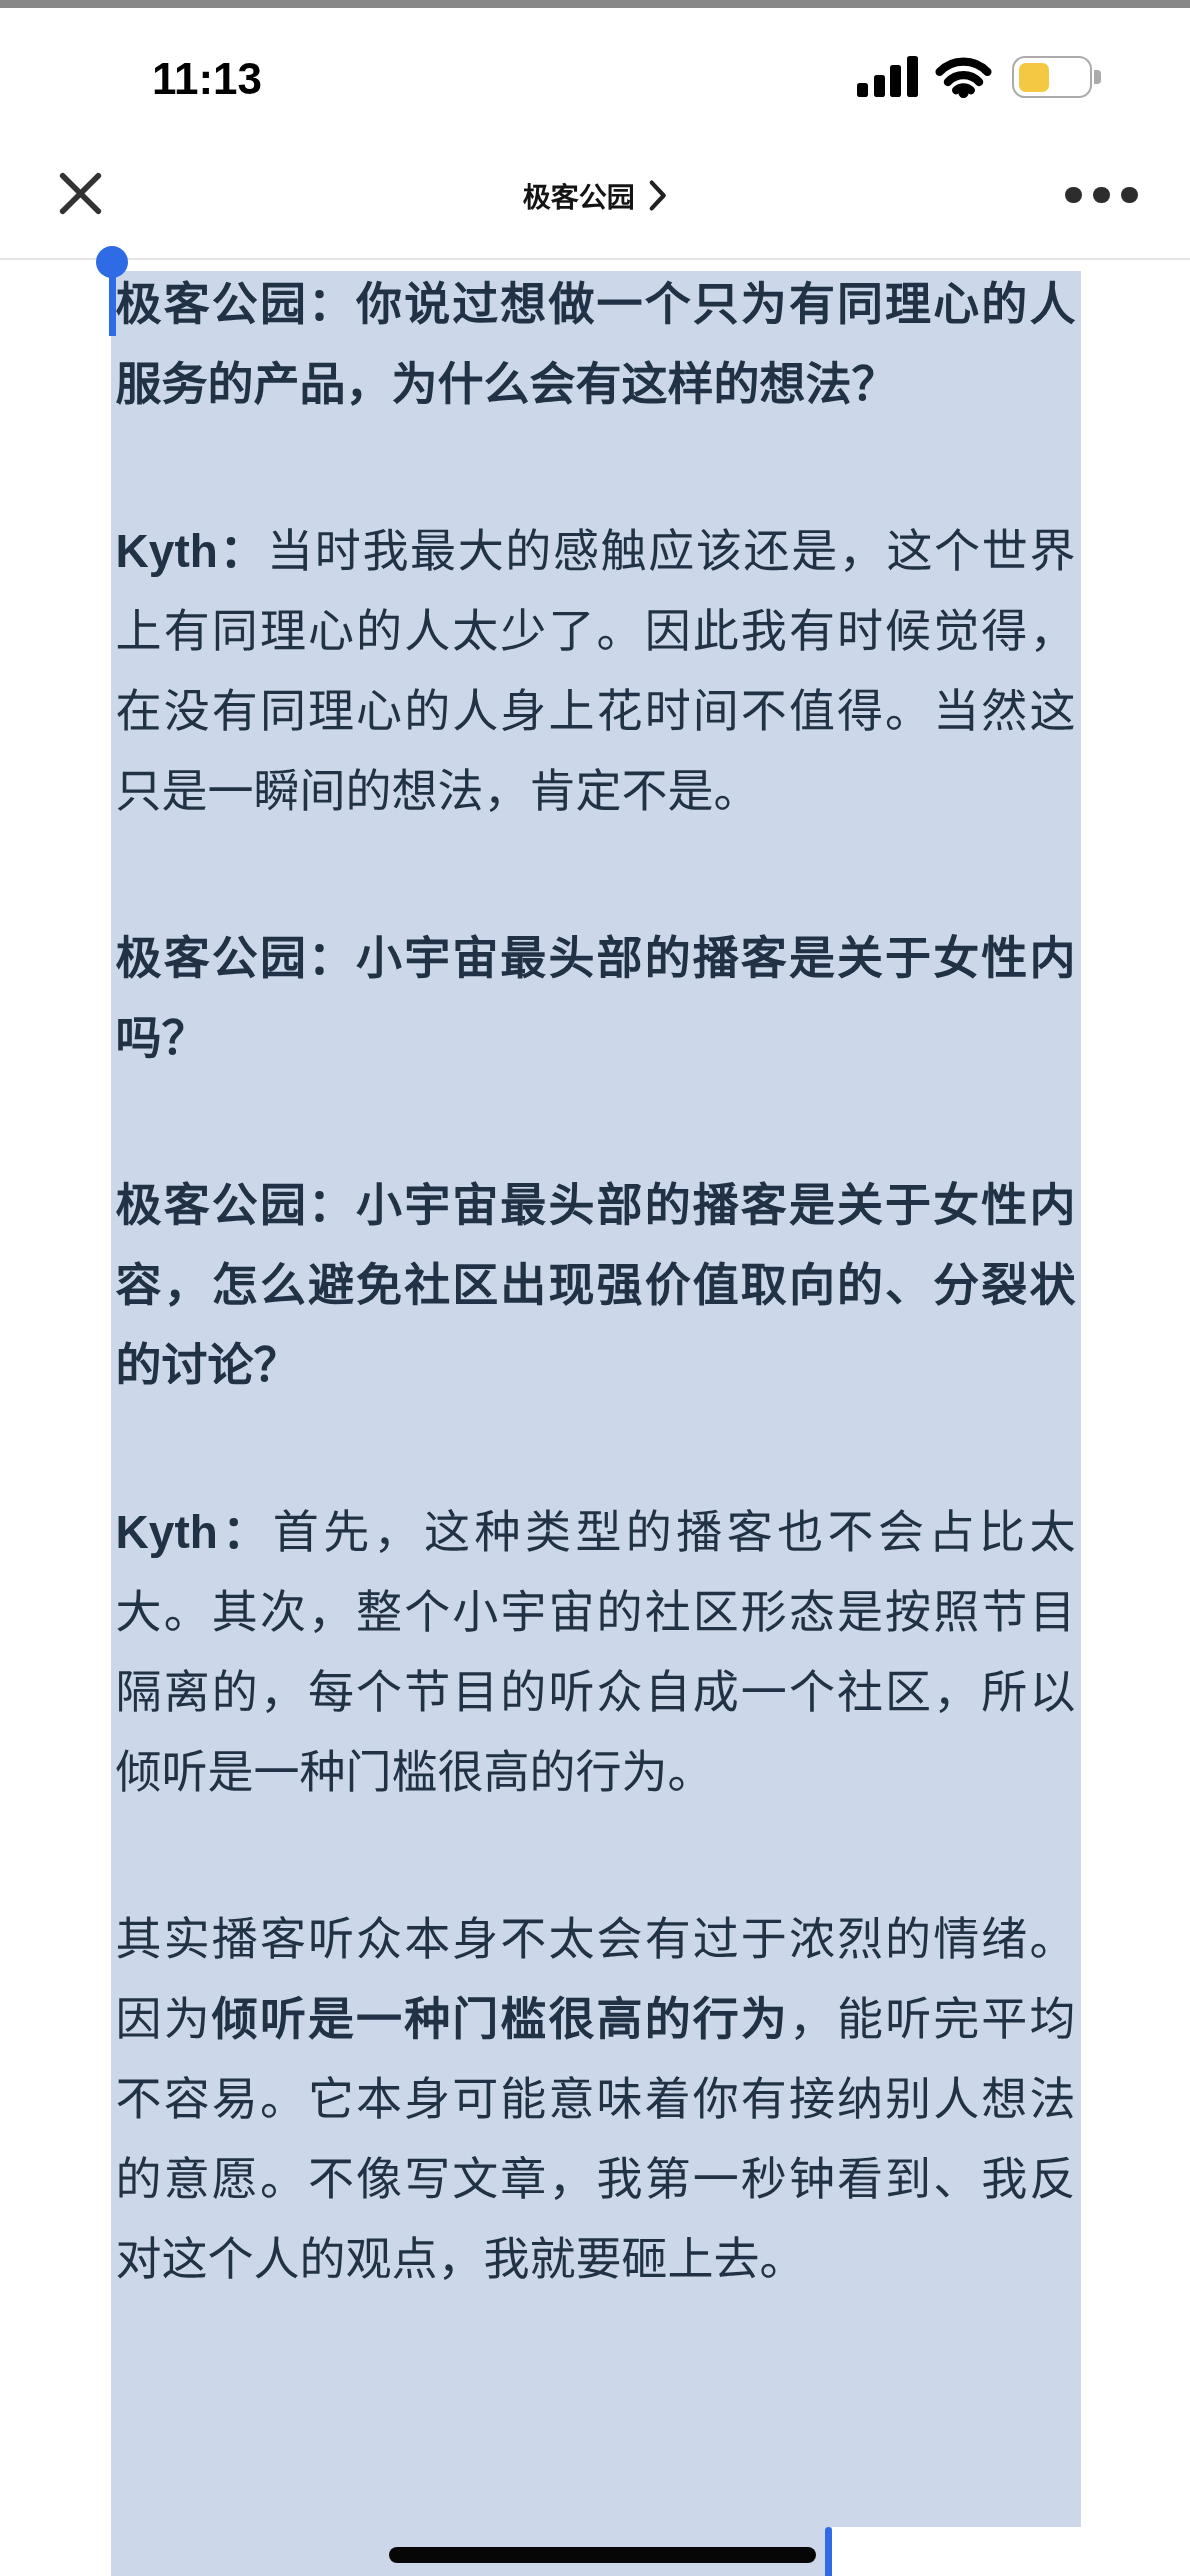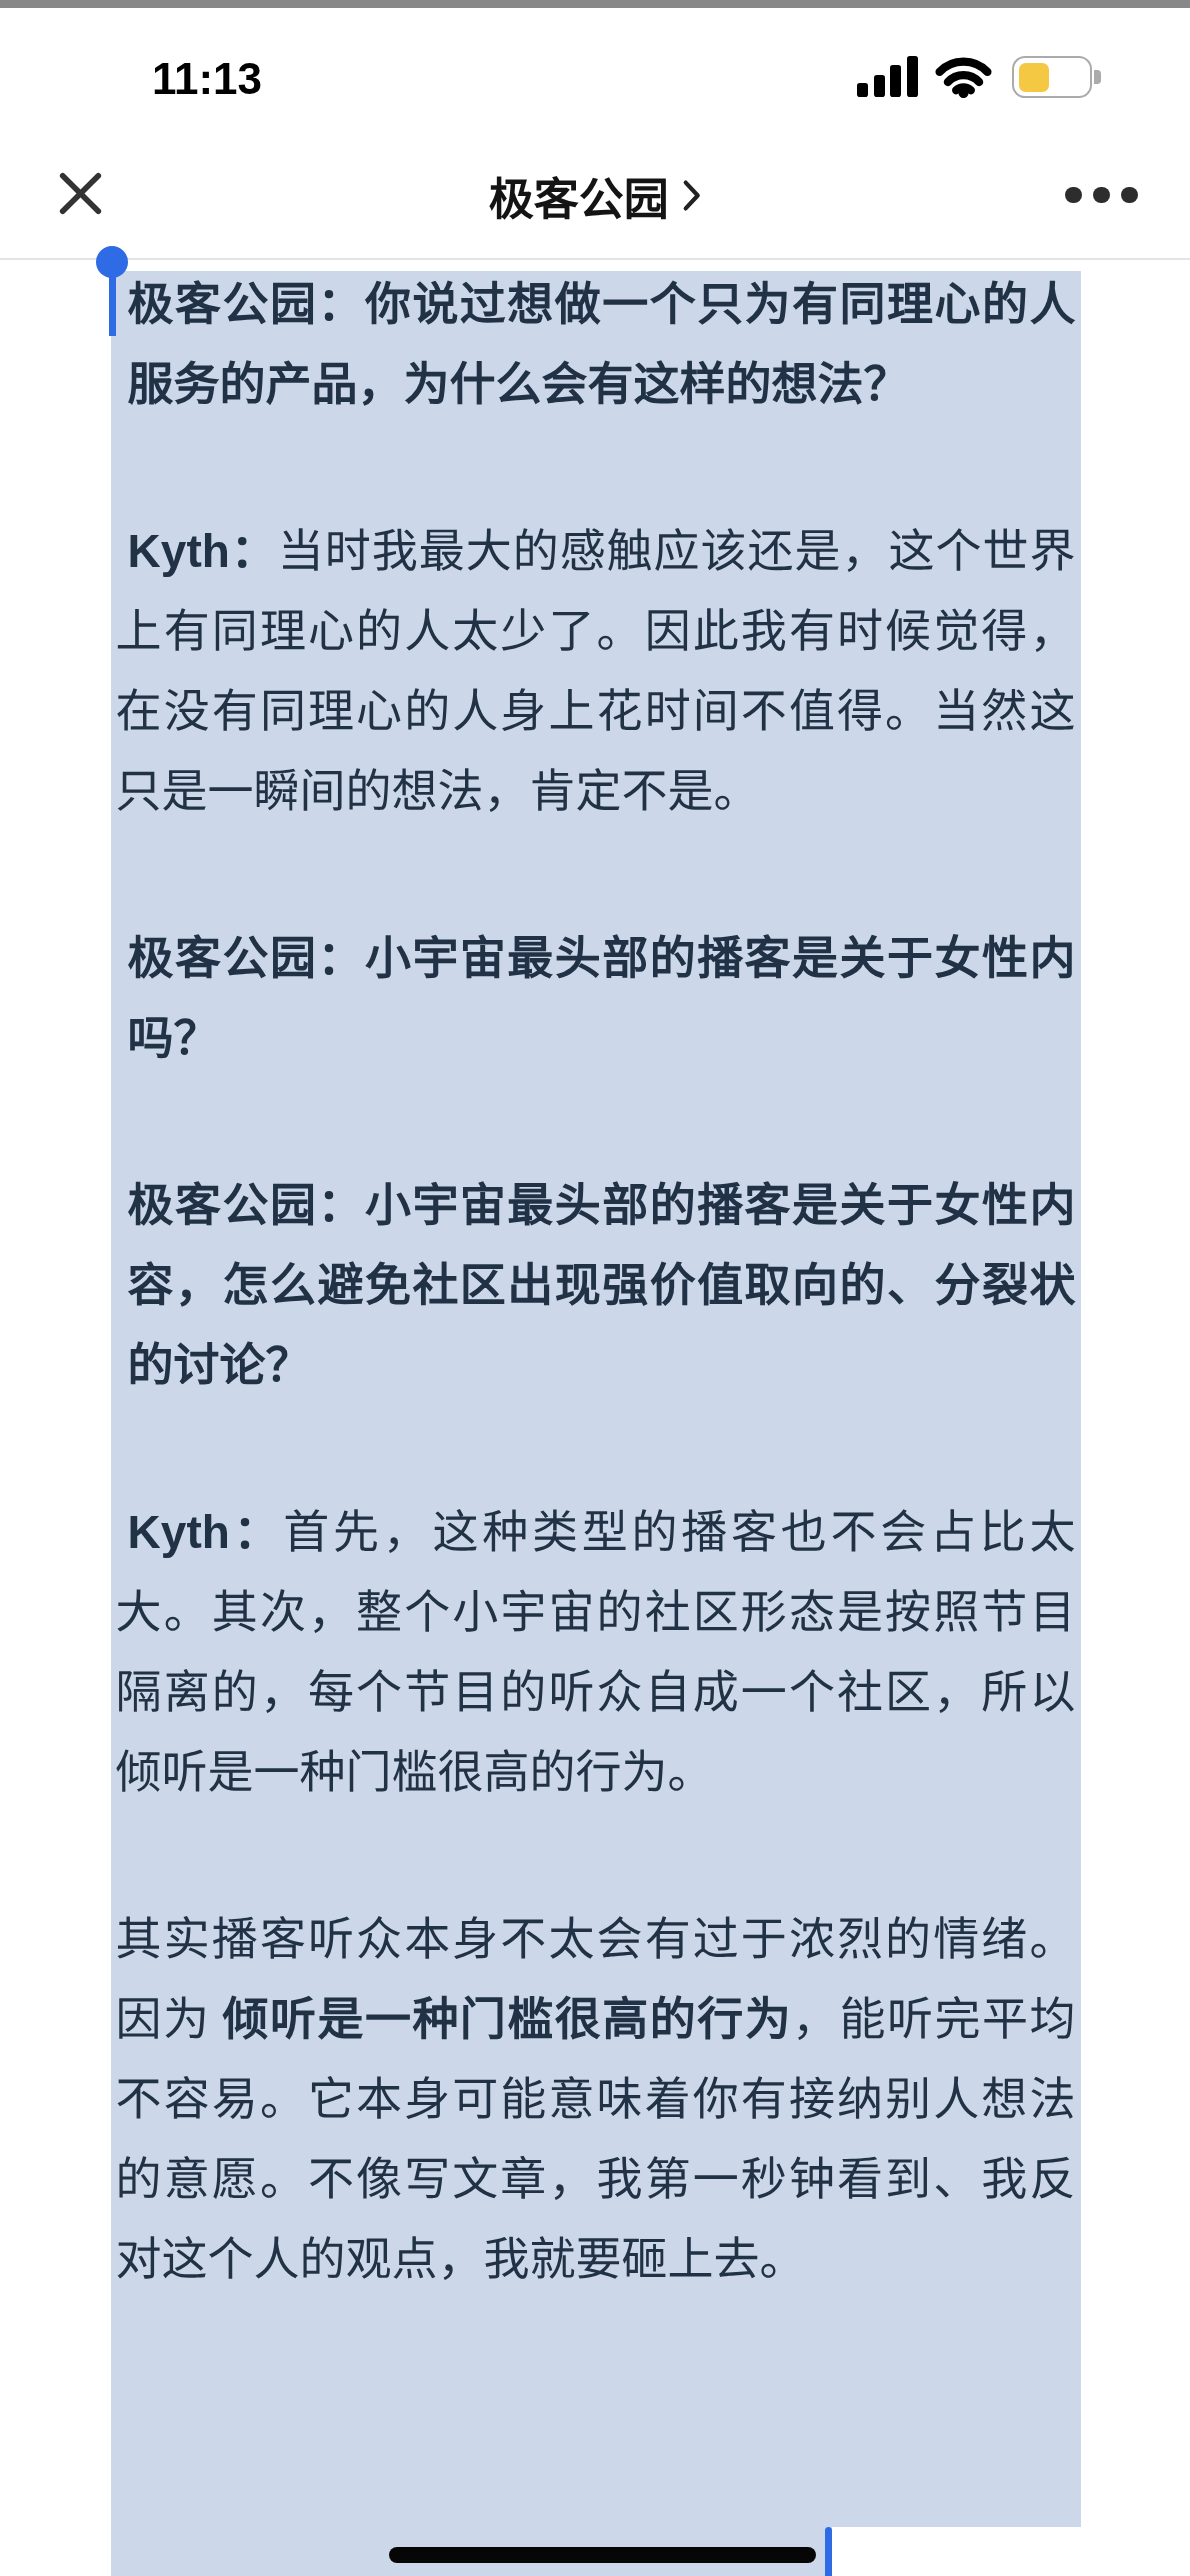--- a/index.html
+++ b/index.html
@@ -22,39 +22,39 @@
   .battery{position:absolute;left:1012px;top:48px;width:89px;height:42px;}
   .battery .case{position:absolute;left:0;top:0;width:80px;height:42px;border:2.8px solid #ababab;border-radius:13px;box-sizing:border-box;}
   .battery .fill{position:absolute;left:6.5px;top:6.5px;width:30px;height:29px;border-radius:6.5px;background:#f5c843;}
   .battery .nub{position:absolute;left:82px;top:14px;width:6.5px;height:14px;background:#ababab;border-radius:0 3.7px 3.7px 0;}
   
   .navbar{position:absolute;left:0;top:122px;width:1191px;height:130px;background:#fff;}
   .close-btn{position:absolute;left:41px;top:26px;width:78px;height:78px;display:flex;align-items:center;justify-content:center;}
   .nav-title{
     position:absolute;left:0;right:0;top:0;height:130px;
     display:flex;align-items:center;justify-content:center;gap:13px;
-    font-size:45px;font-weight:700;color:#141414;
+    font-size:28px;font-weight:700;color:#141414;
   }
   .more-btn{position:absolute;right:48px;top:39px;width:83px;height:52px;display:flex;align-items:center;justify-content:center;gap:11px;}
   .more-btn i{width:16.7px;height:16.7px;border-radius:50%;background:#2d2d2d;}
   .nav-divider{position:absolute;left:0;top:250px;width:1191px;height:1.9px;background:#e4e4e4;}
   
   .selection-bg{position:absolute;left:111px;top:263px;width:970px;height:2313px;background:#ccd8e9;}
   .selection-notch{position:absolute;left:832px;top:2519px;width:249px;height:57px;background:#ffffff;}
   .end-handle{position:absolute;left:825px;top:2519px;width:6.5px;height:57px;background:#2f6be4;border-radius:3.7px;}
   .start-dot{position:absolute;left:96px;top:238px;width:32px;height:32px;border-radius:50%;background:#2f6be4;}
   .start-stem{position:absolute;left:109px;top:254px;width:6.5px;height:74px;background:#2f6be4;}
   .article{
     position:absolute;left:111px;top:256px;width:970px;box-sizing:border-box;padding:0 5.6px 0 4.6px;
     color:#223246;font-size:46px;
   }
   .para{margin:0 0 87px 0;}
   .line{height:80px;line-height:80px;text-align:justify;text-align-last:justify;}
   .line.last{text-align-last:left;}
-  .b{font-weight:700;padding-left:12px;}
+  .b{font-weight:700;}
   
   .home-indicator{position:absolute;left:389px;top:2539px;width:427px;height:16px;border-radius:8.3px;background:#060606;}
 </style>
 </head>
 <body>
 
 <div id="screen">
 
   <div>
     <div class="time">11:13</div>

